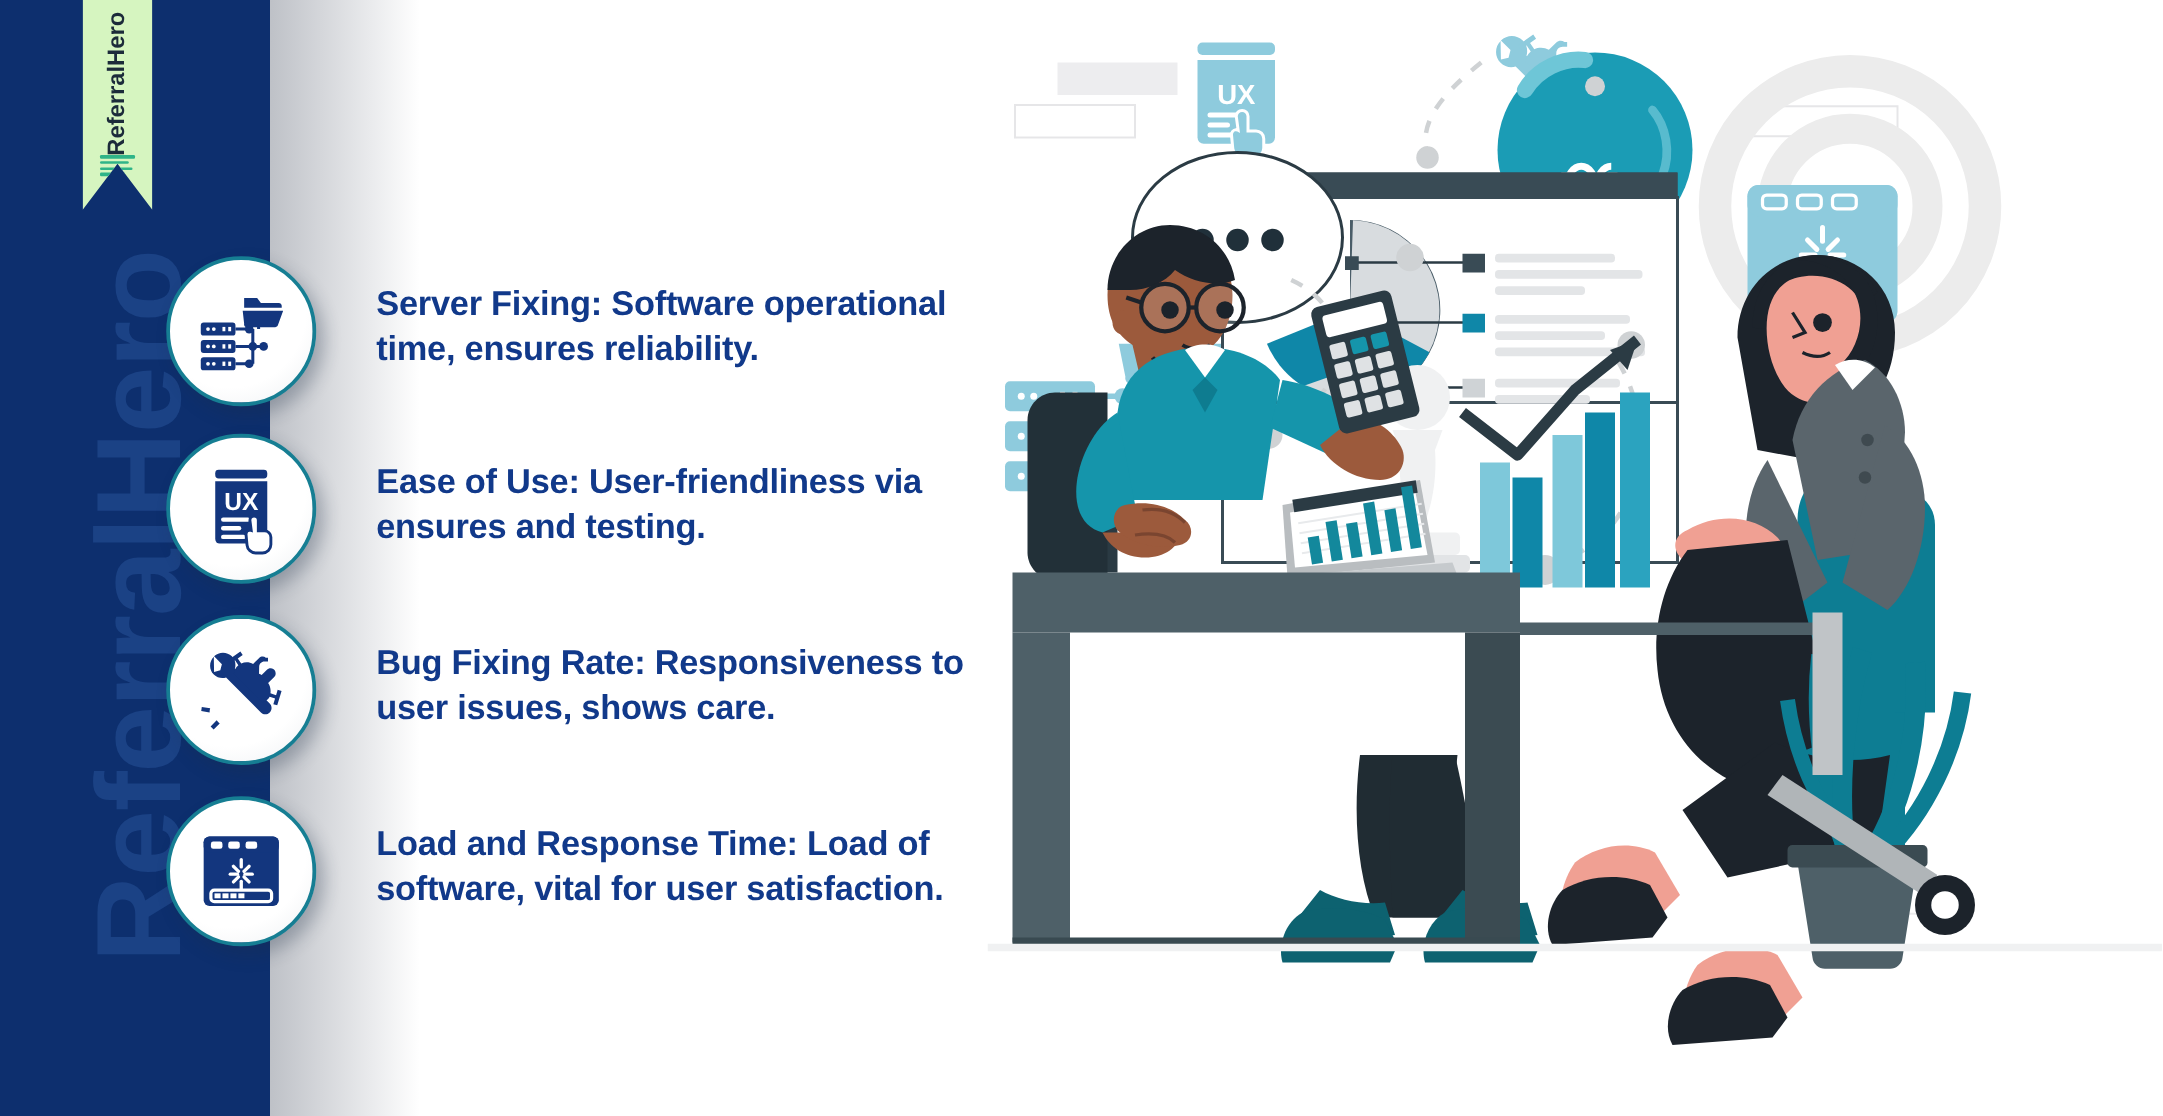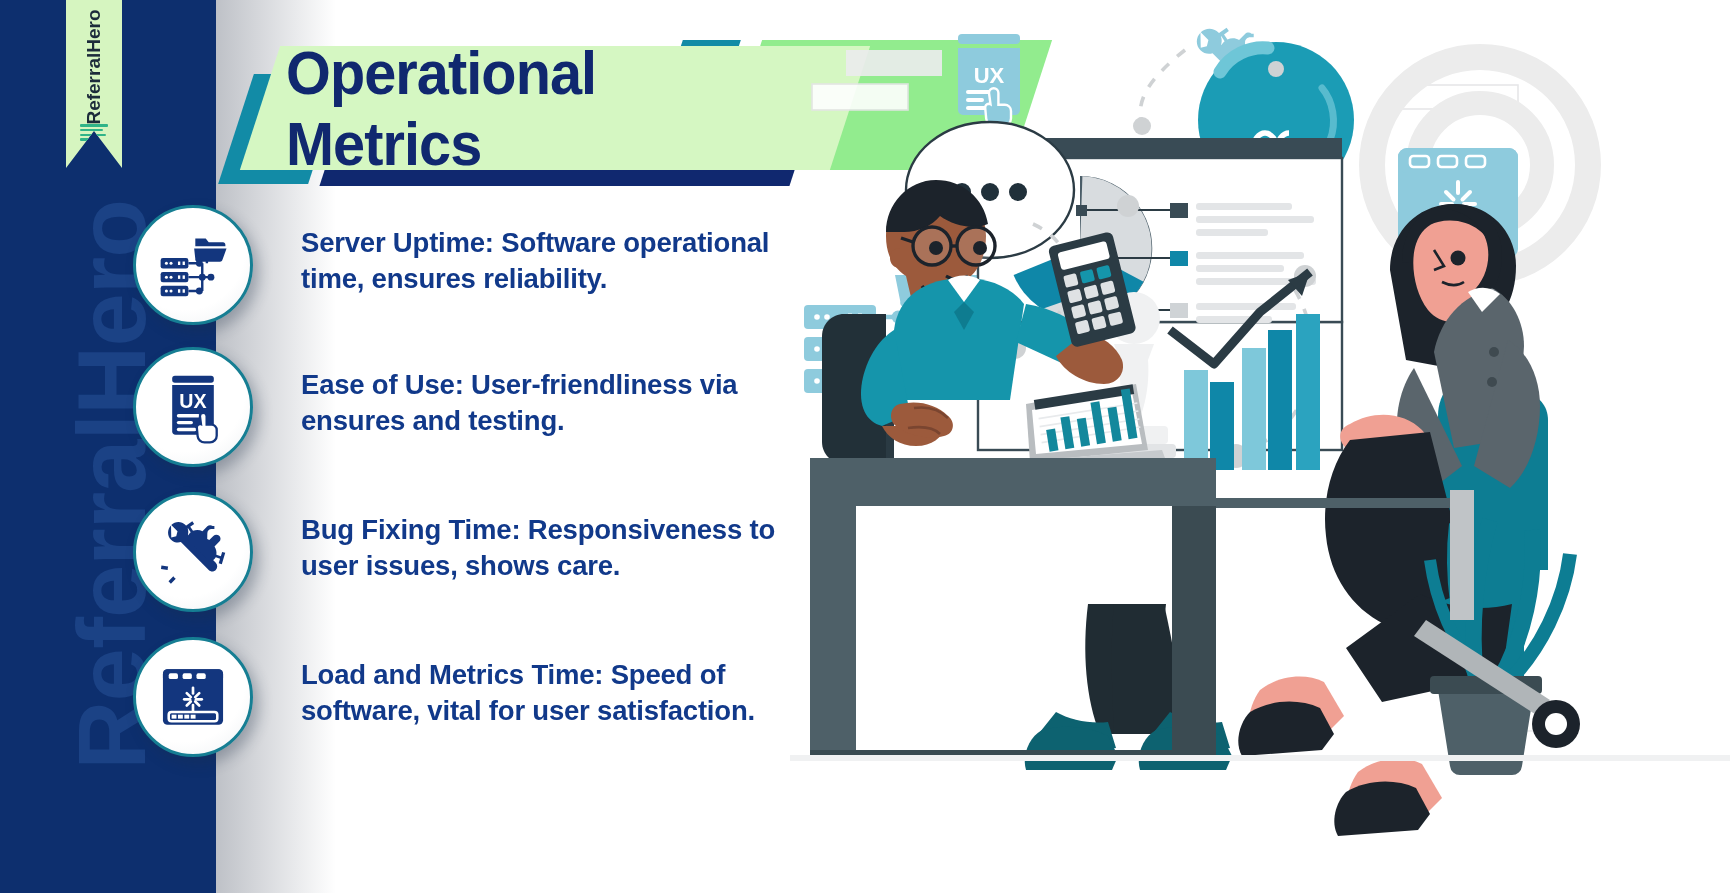--- a/index.html
+++ b/index.html
@@ -87,28 +87,20 @@
   <div class="ribbon">
     <div class="ribbon-text">ReferralHero</div>
     <div class="ribbon-bars">
       <i></i>
         <i></i>
         <i></i>
         <i></i>
     </div>
   </div>
 
-  <div class="banner">
-    <div class="bn-teal-left"></div>
-    <div class="bn-green-bright"></div>
-    <div class="bn-teal-chip"></div>
-    <div class="bn-navy-bar"></div>
-    <div class="bn-green-soft"></div>
-    <div class="bn-title">Operational Metrics</div>
-  </div>
 
   <div class="item item-0">
     <div class="badge">
       <svg viewBox="0 0 64 64">
         <g fill="#13367e">
           <rect x="4" y="26" width="24" height="9" rx="2"></rect>
           <rect x="4" y="38" width="24" height="9" rx="2"></rect>
           <rect x="4" y="50" width="24" height="9" rx="2"></rect>
           <circle cx="9" cy="30.5" r="1.3" fill="#fff"></circle>
             <circle cx="13" cy="30.5" r="1.3" fill="#fff"></circle>
@@ -127,21 +119,21 @@
           <path d="M44 30.5V20" stroke="#13367e" stroke-width="2.1" fill="none"></path>
           <circle cx="37.5" cy="30.5" r="3"></circle>
             <circle cx="40" cy="42.5" r="3"></circle>
             <circle cx="37.5" cy="54.5" r="3"></circle>
           <circle cx="47.5" cy="42.5" r="3"></circle>
           <path d="M34 9h9l2.6 3.4H58c1.1 0 2 .9 2 2v1.4H34V9z"></path>
           <path d="M33 17.8h28l-3.6 9.9c-.3.9-1.1 1.5-2 1.5H35.9c-1.3 0-2.2-1.2-1.9-2.4L33 17.8z"></path>
         </g>
       </svg>
     </div>
-    <div class="item-text">Server Uptime: Software operational time, ensures reliability.</div>
+    <div class="item-text">Server Fixing: Software operational time, ensures reliability.</div>
   </div>
 
   <div class="item item-1">
     <div class="badge">
       <svg viewBox="0 0 64 64">
         <g fill="#13367e">
           <rect x="14" y="5" width="36" height="6" rx="2.4"></rect>
           <path d="M14 13h36v40a3 3 0 0 1-3 3H17a3 3 0 0 1-3-3V13z"></path>
           <text x="32" y="33" font-family="Liberation Sans, sans-serif" font-size="17" font-weight="bold" fill="#ffffff" text-anchor="middle">UX</text>
           <rect x="18" y="38" width="20" height="3" rx="1.5" fill="#ffffff"></rect>
@@ -157,21 +149,21 @@
   <div class="item item-2">
     <div class="badge">
       <svg viewBox="0 0 64 64">
         <g fill="#13367e">
           <path d="M13 9c-3.4 3.4-3.4 8.9 0 12.3 2.3 2.3 5.6 3 8.5 2.1l24.1 24.1c1.7 1.7 4.4 1.7 6.1 0s1.7-4.4 0-6.1L27.6 17.3c.9-3 .2-6.3-2.1-8.6-3.4-3.4-8.9-3.4-12.3 0l5.4 5.4-1.1 4.3-4.3 1.1L13 9z"></path>
           <path d="M49 9.6c-1.4-1.1-3.3-1-4.6.2l-4.2 4.2c-2.5-1.4-5.6-1.5-8.2-.3l-2.4-3.5 3.4-2.4-1.6-2.4-8.6 6 1.6 2.4 3.3-2.3 2.3 3.4c-1.8 1.5-2.9 3.6-3.1 5.9l19.8 19.8c2.1-.7 3.9-2.1 5-4l3.7 1.3-1.2 3.9 2.7.8 3-9.9-2.7-.8-1.1 3.8-3.9-1.4c.4-2.5-.2-5-1.6-7.1l4.2-4.2c1.5-1.5 1.3-4-.4-5.3-1.5-1.1-3.5-.9-4.8.4l-3.5 3.5c-.6-.3-1.2-.6-1.8-.8l.1-5c0-2 1.6-3.6 3.6-3.6h2.5V9.6H49z"></path>
           <path d="M15 53l-4.2 4.3 2.1 2.1 4.2-4.2c-.8-.6-1.5-1.3-2.1-2.2zM10.5 44.6l-5.8-.9-.4 2.9 5.8.9c0-1 .1-2 .4-2.9z"></path>
         </g>
       </svg>
     </div>
-    <div class="item-text">Bug Fixing Time: Responsiveness to user issues, shows care.</div>
+    <div class="item-text">Bug Fixing Rate: Responsiveness to user issues, shows care.</div>
   </div>
 
   <div class="item item-3">
     <div class="badge">
       <svg viewBox="0 0 64 64">
         <g fill="#13367e">
           <rect x="6" y="8" width="52" height="48" rx="4"></rect>
           <rect x="6" y="8" width="52" height="11" rx="4" fill="#13367e"></rect>
           <rect x="11" y="11.5" width="8" height="5" rx="1.6" fill="#ffffff"></rect>
           <rect x="23" y="11.5" width="8" height="5" rx="1.6" fill="#ffffff"></rect>
@@ -187,21 +179,21 @@
               <path d="M30.1 35.9l-3.5 3.5"></path>
           </g>
           <rect x="11" y="45" width="42" height="8" rx="2.4" fill="none" stroke="#ffffff" stroke-width="2.2"></rect>
           <rect x="13.5" y="47.3" width="4.2" height="3.4" fill="#ffffff"></rect>
           <rect x="19" y="47.3" width="4.2" height="3.4" fill="#ffffff"></rect>
           <rect x="24.5" y="47.3" width="4.2" height="3.4" fill="#ffffff"></rect>
           <rect x="30" y="47.3" width="4.2" height="3.4" fill="#ffffff"></rect>
         </g>
       </svg>
     </div>
-    <div class="item-text">Load and Metrics Time: Speed of software, vital for user satisfaction.</div>
+    <div class="item-text">Load and Response Time: Load of software, vital for user satisfaction.</div>
   </div>
 
   <div class="illus">
     <svg viewBox="0 0 940 893">
 
       <g opacity=".9">
         <rect x="56" y="50" width="96" height="26" fill="#ececee"></rect>
         <rect x="22" y="84" width="96" height="26" fill="#ffffff" stroke="#e4e4e6" stroke-width="1.6"></rect>
         <rect x="170" y="235" width="160" height="30" fill="#ececee"></rect>
         <rect x="200" y="268" width="72" height="28" fill="#ffffff" stroke="#e4e4e6" stroke-width="1.6"></rect>

